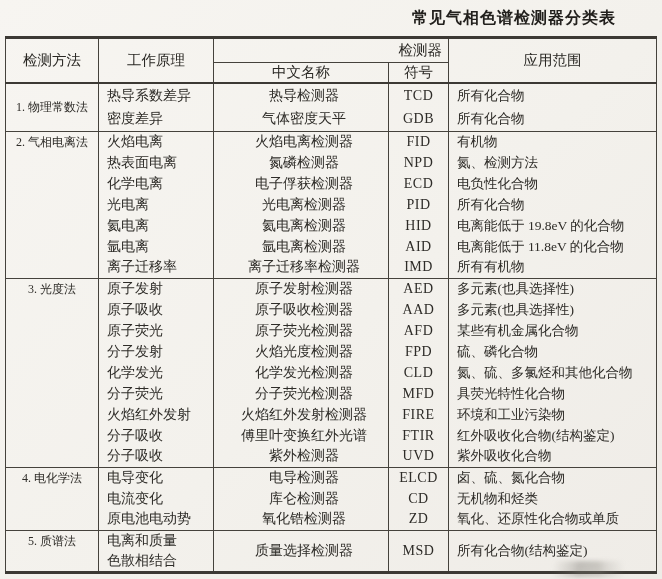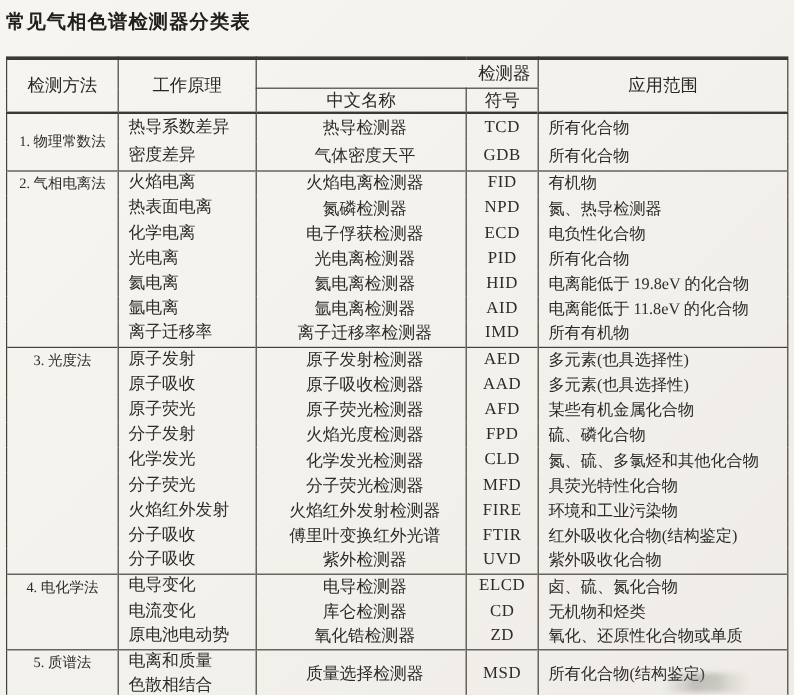--- a/index.html
+++ b/index.html
@@ -11,25 +11,25 @@
     overflow: hidden;
   }
   .page {
     position: relative;
     width: 662px; height: 579px;
     background: linear-gradient(135deg, #f7f5f1 0%, #f3f1ec 55%, #efece7 100%);
     box-sizing: border-box;
     padding: 6px 6px 0 5px;
   }
   .title {
-    text-align: left;
+    text-align: right;
     font-size: 16px;
     font-weight: bold;
     letter-spacing: 1px;
-    margin: 2px 40px 18px 0;
+    margin: 2px 40px 7px 0;
     color: #22201d;
   }
   table.detector-table {
     border-collapse: collapse;
     table-layout: fixed;
     width: 651px;
     border: 1px solid #45423c;
     border-top: 3px solid #3c3934;
     border-bottom: 3px solid #3c3934;
     font-size: 14px;
@@ -129,21 +129,21 @@
           <td class="method" rowspan="7">2. 气相电离法</td>
           <td class="principle">火焰电离</td>
           <td class="dname">火焰电离检测器</td>
           <td class="symbol">FID</td>
           <td class="application">有机物</td>
         </tr>
         <tr>
           <td class="principle">热表面电离</td>
           <td class="dname">氮磷检测器</td>
           <td class="symbol">NPD</td>
-          <td class="application">氮、热导检测器</td>
+          <td class="application">氮、检测方法</td>
         </tr>
         <tr>
           <td class="principle">化学电离</td>
           <td class="dname">电子俘获检测器</td>
           <td class="symbol">ECD</td>
           <td class="application">电负性化合物</td>
         </tr>
         <tr>
           <td class="principle">光电离</td>
           <td class="dname">光电离检测器</td>

